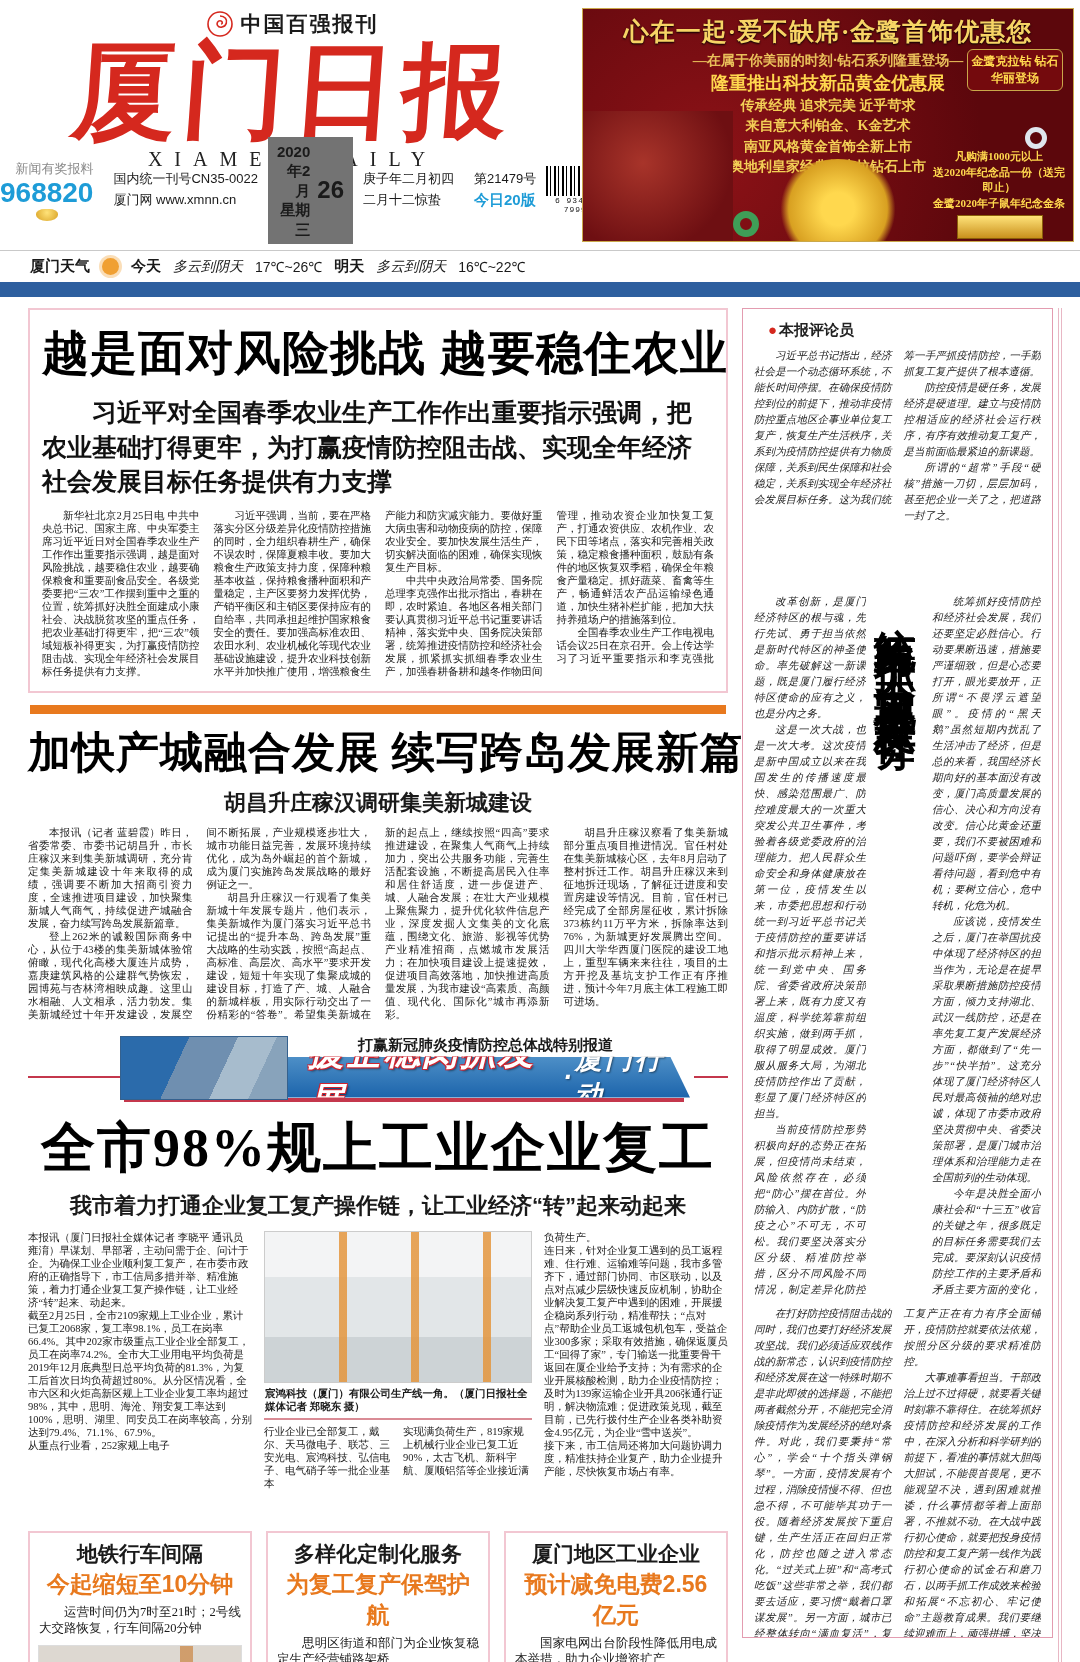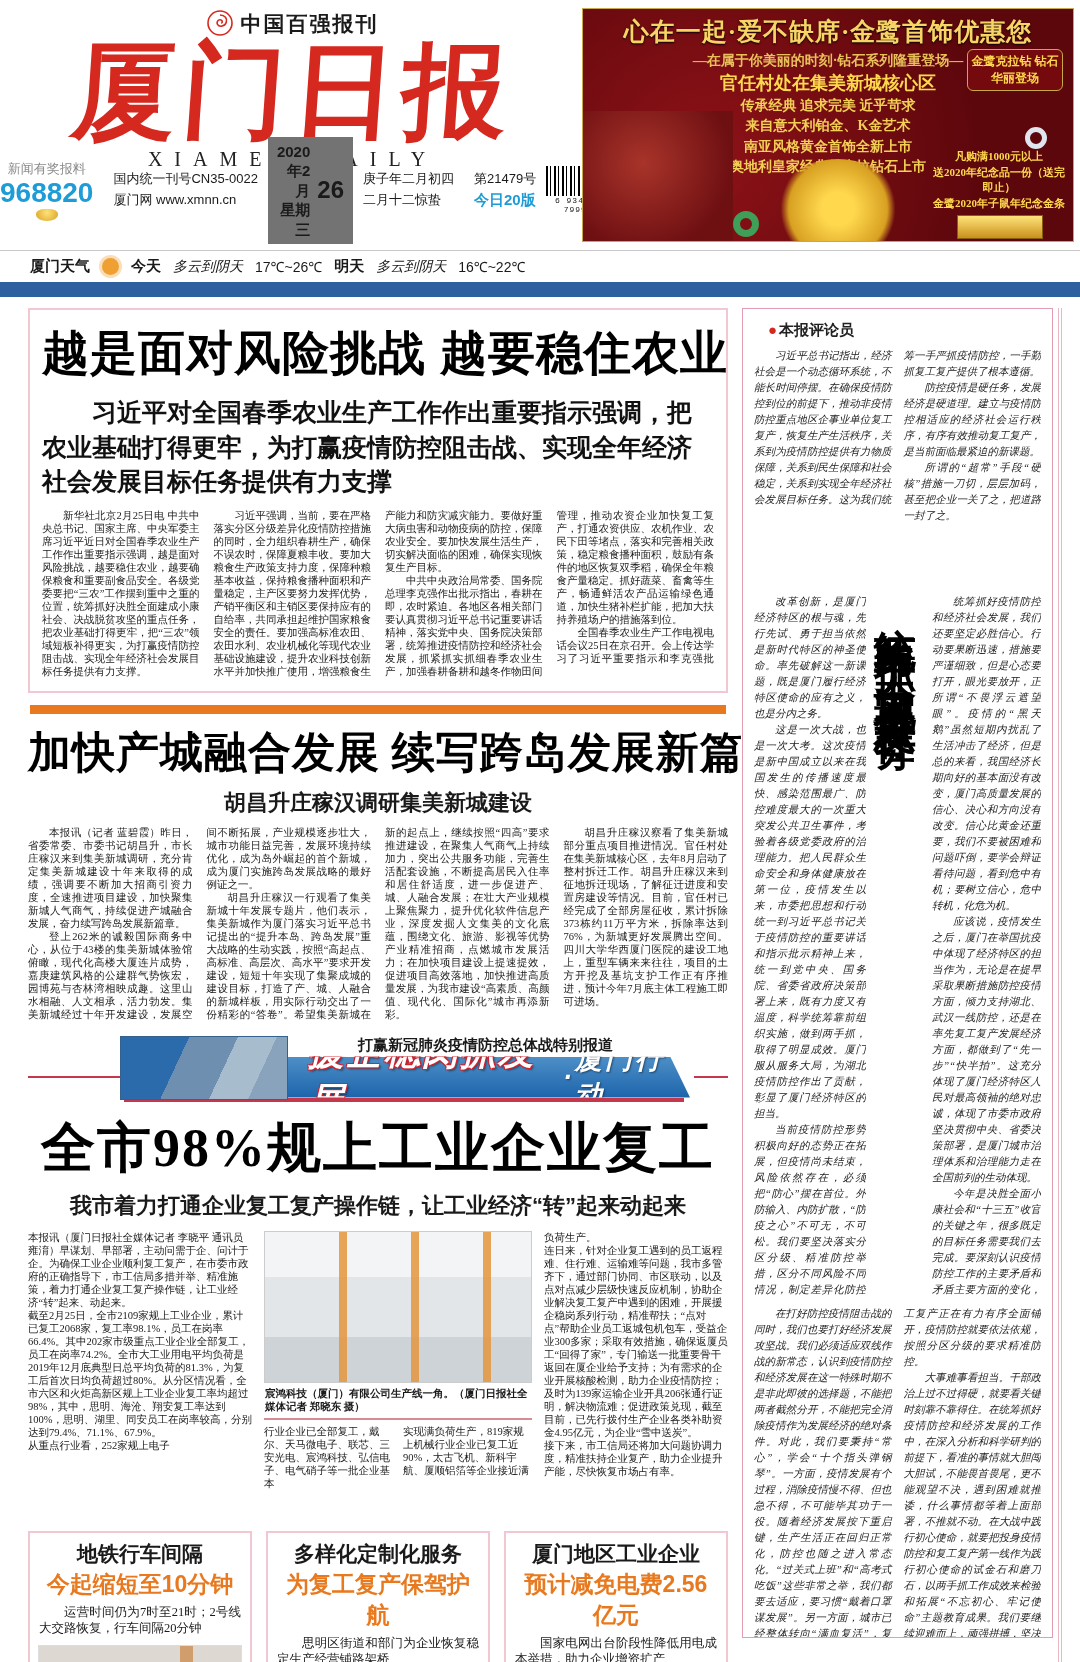--- a/index.html
+++ b/index.html
@@ -3,27 +3,27 @@
 <meta charset="utf-8">
 <style>
   * { box-sizing: border-box; margin: 0; padding: 0; }
   html,body { background:#fff; }
   body { font-family:"Liberation Serif", serif; color:#1a1a1a; }
   .page { position:relative; width:1080px; height:1662px; margin:0 auto; background:#fff; overflow:hidden; }
 
   
   .header { position:relative; height:248px; }
   .m-left { position:absolute; left:0; top:0; width:585px; }
-  .badge-row { display:flex; justify-content:center; gap:8px; margin-top:10px; }
+  .badge-row { display:flex; justify-content:center; align-items:center; gap:8px; margin-top:10px; }
   .logo-icon svg { display:block; }
   .badge-text { font-size:21px; font-weight:bold; font-family:"Liberation Sans",sans-serif; letter-spacing:2px; }
   .m-title { text-align:center; color:#d5281e; font-size:104px; line-height:1.0; font-weight:900; letter-spacing:6px; transform:skewX(-4deg); margin-top:2px; font-family:"Liberation Serif",serif; }
   .m-en { text-align:center; font-size:20px; letter-spacing:12px; margin-top:4px; color:#222; }
   .info-row { position:absolute; left:0; bottom:4px; width:585px; display:flex; align-items:center; gap:10px; }
-  .hotline { width:112px; text-align:center; position:relative; }
+  .hotline { width:112px; text-align:right; position:relative; }
   .hl-label { color:#8a8a8a; font-size:13px; font-family:"Liberation Sans",sans-serif; }
   .hl-num { color:#1e9cd7; font-size:28px; font-weight:bold; font-family:"Liberation Sans",sans-serif; line-height:1.05; }
   .gold-icon { width:22px; height:12px; margin:2px auto 0; background:radial-gradient(circle at 50% 30%, #ffe37a, #d8a021); border-radius:40% 40% 50% 50%; }
   .vdiv { width:1px; height:42px; background:#9a9a9a; }
   .issn { font-size:13px; line-height:1.6; font-family:"Liberation Sans",sans-serif; white-space:nowrap; }
   .datebox { background:#737373; padding:5px 9px; display:flex; align-items:center; gap:7px; }
   .date-lines { text-align:right; font-size:15px; font-weight:bold; font-family:"Liberation Sans",sans-serif; line-height:1.3; }
   .date-day { font-size:24px; font-weight:900; font-family:"Liberation Sans",sans-serif; }
   .lunar { font-size:13px; line-height:1.6; font-family:"Liberation Sans",sans-serif; white-space:nowrap; }
   .issue { font-size:13px; line-height:1.5; font-family:"Liberation Sans",sans-serif; white-space:nowrap; }
@@ -165,21 +165,21 @@
       <div class="barcode-wrap">
         <div class="barcode-stripes"></div>
         <div class="barcode-digits">6 934757 79995</div>
       </div>
     </div>
 
     <aside class="ad">
       <div class="ad-headline">心在一起·爱不缺席·金鹭首饰优惠您</div>
       <div class="ad-subline">—在属于你美丽的时刻·钻石系列隆重登场—</div>
       <div class="ad-lines">
-          <p>官任村处在集美新城核心区</p>
+          <p>隆重推出科技新品黄金优惠展</p>
           <p>传承经典 追求完美 近乎苛求</p>
           <p>来自意大利铂金、K金艺术</p>
           <p>南亚风格黄金首饰全新上市</p>
           <p>奥地利皇家经典款克拉钻石上市</p>
         </div>
       <div class="ad-badge">金鹭克拉钻 钻石华丽登场</div>
       <div class="ad-woman"></div>
       <div class="ad-flower"></div>
       <div class="ad-jade"></div>
       <div class="ad-ring"></div>

